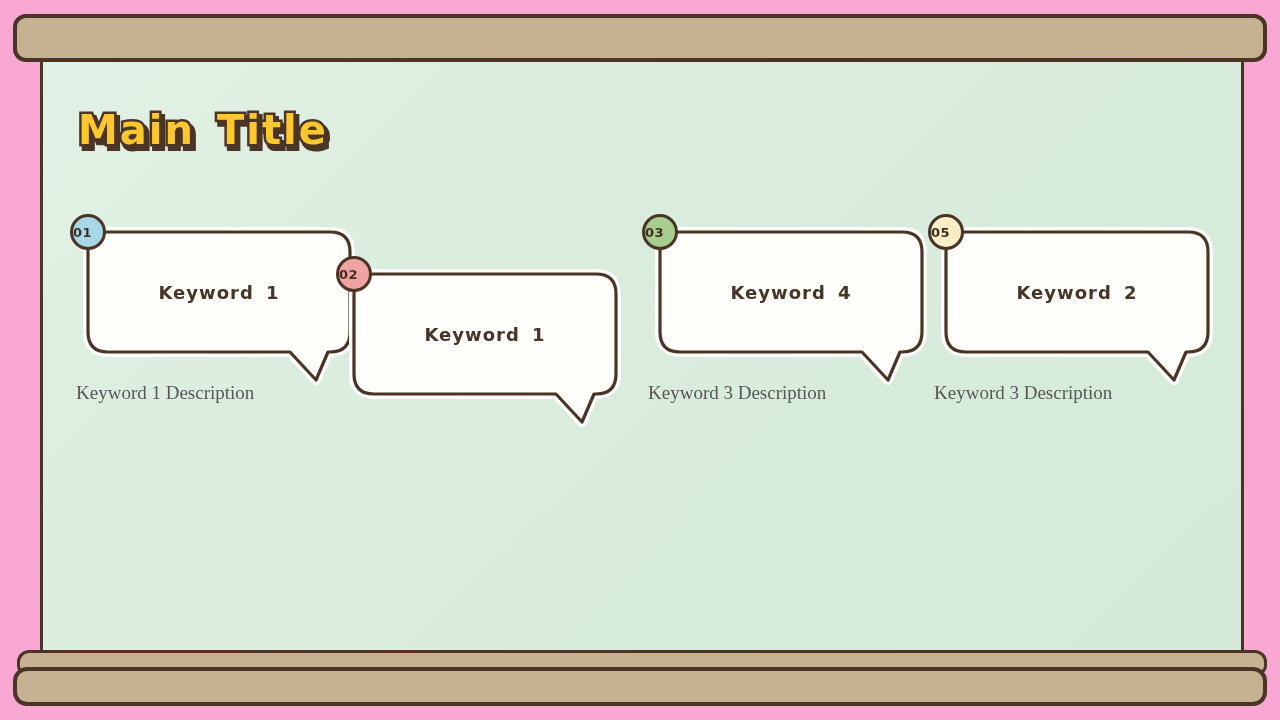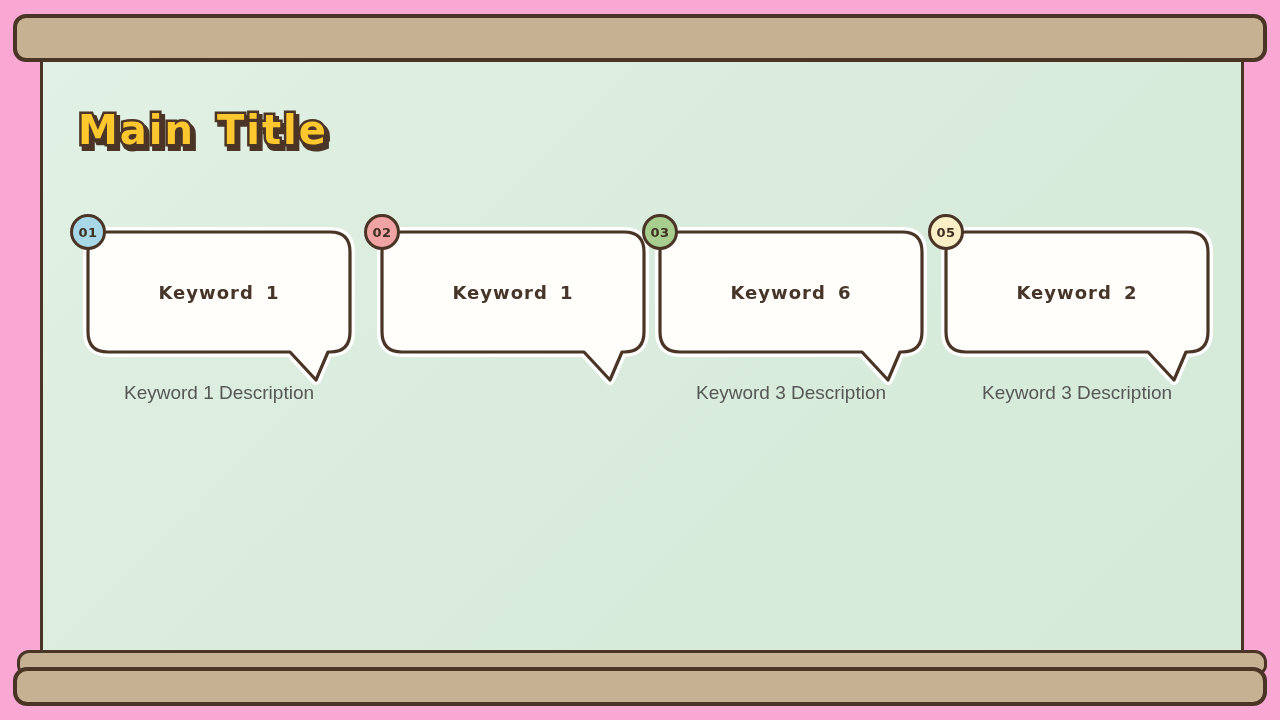--- a/index.html
+++ b/index.html
@@ -34,48 +34,48 @@
   .title-svg text {
     font-family: "DejaVu Sans", sans-serif; font-weight: 800; font-size: 40px;
     letter-spacing: 2px; word-spacing: 6px;
   }
   .t-shadow { fill: #4b3526; stroke: #4b3526; stroke-width: 6; paint-order: stroke; }
   .t-main   { fill: #ffc72e; stroke: #4b3526; stroke-width: 5; paint-order: stroke; }
 
   
   .card { position: absolute; top: 232px; width: 262px; height: 200px; z-index: 2; }
   .card1 { left: 88px; }
-  .card2 { left: 382px; }
+  .card2 { left: 354px; margin-top: 42px; }
   .card3 { left: 660px; }
   .card4 { left: 946px; }
 
   .bubble { position: absolute; left: -10px; top: -10px; overflow: visible; }
   .bubble .halo { fill: #fffefb; stroke: #ffffff; stroke-width: 10; stroke-linejoin: round; }
   .bubble .line { fill: #fffefb; stroke: #4a3425; stroke-width: 3.2; stroke-linejoin: round; }
 
   .badge {
     position: absolute; left: -18px; top: -18px; width: 36px; height: 36px;
     border: 3.5px solid #4a3425; border-radius: 50%;
-    display: flex; align-items: center; justify-content: center; z-index: 3;
+    display: flex; align-items: center; z-index: 3;
   }
   .badge span {
     font-family: "DejaVu Sans", sans-serif; font-weight: bold; font-size: 13px;
     color: #3f2f20; letter-spacing: 0.5px;
   }
 
   .keyword {
     position: absolute; left: 0; top: 0; width: 262px; height: 120px;
     display: flex; align-items: center; justify-content: center;
     font-family: "DejaVu Sans", sans-serif; font-weight: bold; font-size: 18px;
     color: #463528; letter-spacing: 1px; word-spacing: 5px;
   }
 
   .desc {
-    position: absolute; left: -12px; top: 150px; width: 286px; text-align: center;
-    font-family: Liberation Sans, sans-serif; font-size: 19px; color: #575757;
+    position: absolute; left: -12px; top: 150px; width: 286px; 
+    font-family: Liberation Serif, serif; font-size: 19px; color: #575757;
   }
 </style>
 </head>
 <body>
 
 <div class="stage">
 
   <div class="panel"></div>
   <div class="rail-top"></div>
   <div class="ledge"></div>
@@ -110,21 +110,21 @@
   </div>
 
   <div class="card card3">
     <svg class="bubble" width="282" height="168" viewBox="0 0 282 168">
       <path class="halo" d="M 30 10 H 252 Q 272 10 272 30 V 110 Q 272 130 252 130 H 250 L 238 158 L 212 130 H 30 Q 10 130 10 110 V 30 Q 10 10 30 10 Z"></path>
       <path class="line" d="M 30 10 H 252 Q 272 10 272 30 V 110 Q 272 130 252 130 H 250 L 238 158 L 212 130 H 30 Q 10 130 10 110 V 30 Q 10 10 30 10 Z"></path>
     </svg>
     <div class="badge" style="background: rgb(167, 205, 143);">
       <span>03</span>
     </div>
-    <div class="keyword">Keyword 6</div>
+    <div class="keyword">Keyword 4</div>
     <div class="desc">Keyword 3 Description</div>
   </div>
 
   <div class="card card4">
     <svg class="bubble" width="282" height="168" viewBox="0 0 282 168">
       <path class="halo" d="M 30 10 H 252 Q 272 10 272 30 V 110 Q 272 130 252 130 H 250 L 238 158 L 212 130 H 30 Q 10 130 10 110 V 30 Q 10 10 30 10 Z"></path>
       <path class="line" d="M 30 10 H 252 Q 272 10 272 30 V 110 Q 272 130 252 130 H 250 L 238 158 L 212 130 H 30 Q 10 130 10 110 V 30 Q 10 10 30 10 Z"></path>
     </svg>
     <div class="badge" style="background: rgb(249, 238, 198);">
       <span>05</span>

